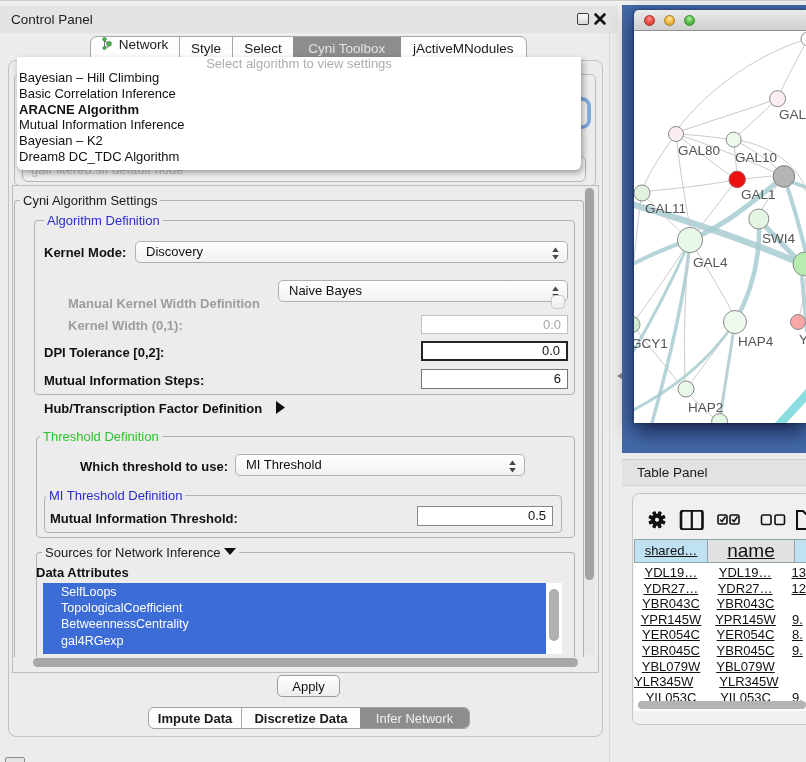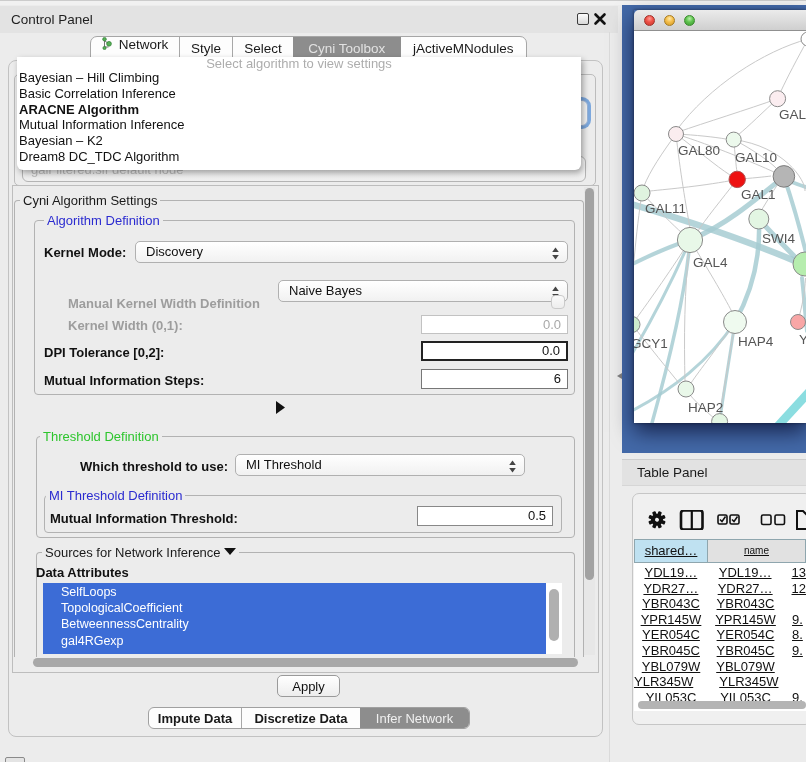--- a/index.html
+++ b/index.html
@@ -102,20 +102,21 @@
 
   <div class="abs lbl bold gray" style="left:44px;top:318px;">Kernel Width (0,1):</div>
   <div class="tfield" style="left:421px;top:315px;width:147px;height:19px;color:#a8a8a8;line-height:17px;">0.0</div>
 
   <div class="abs lbl bold" style="left:44px;top:345px;">DPI Tolerance [0,2]:</div>
   <div class="tfield" style="left:421px;top:341px;width:147px;height:20px;border:2px solid #222;line-height:16px;">0.0</div>
 
   <div class="abs lbl bold" style="left:44px;top:373px;">Mutual Information Steps:</div>
   <div class="tfield" style="left:421px;top:369px;width:147px;height:20px;border:1px solid #777;line-height:18px;">6</div>
 
+  <div class="abs lbl bold" style="left:44px;top:401px;">Hub/Transcription Factor Definition</div>
   <svg class="abs" style="left:275px;top:401px;" width="11" height="13" viewBox="0 0 11 13">
       <path d="M1 0 L10 6.5 L1 13 Z" fill="#111"></path>
     </svg>
 
   <div class="groupbox" style="left:36px;top:436px;width:537px;height:100px;"></div>
   <div class="grouptitle" style="left:40px;top:429px;color:#2dc52d;">Threshold Definition</div>
 
   <div class="abs lbl bold" style="left:80px;top:459px;">Which threshold to use:</div>
   <div class="combo" style="left:235px;top:454px;width:290px;height:22px;">MI Threshold
     <span class="carets">
@@ -287,21 +288,21 @@
       <rect x="116.5" y="5" width="9.5" height="9.5" rx="1.5"></rect>
       <rect x="130" y="5" width="9.5" height="9.5" rx="1.5"></rect>
     </g>
 
     <path d="M152 1 L158 1 L162 5 L162 19 L152 19 Z" fill="none" stroke="#111" stroke-width="2"></path>
   </svg>
 
   <div class="abs" style="left:634px;top:539px;width:172px;height:172px;background:#fff;overflow:hidden;font-size:12.8px;color:#111;text-decoration:underline;">
     <div style="display:flex;height:24px;border-top:1px solid #8fa6ae;border-bottom:1px solid #8fa6ae;box-sizing:border-box;">
       <div style="width:74px;background:#bfe1f1;border-left:1px solid #8fa6ae;border-right:1px solid #8fa6ae;text-align:center;line-height:22px;box-sizing:border-box;font-size:13px;">shared…</div>
-      <div style="width:98px;background:#e1e1e1;border-right:1px solid #8fa6ae;text-align:center;line-height:22px;box-sizing:border-box;font-size:10px;">name</div>
+      <div style="width:87px;background:#e1e1e1;border-right:1px solid #8fa6ae;text-align:center;line-height:22px;box-sizing:border-box;font-size:19px;">name</div>
       <div style="flex:1;background:#bfe1f1;box-sizing:border-box;"></div>
     </div>
     <div style="line-height:15.6px;font-size:13px;padding-top:2px;">
       <div style="display:flex;">
           <div style="width:74px;text-align:center;">YDL19…</div>
           <div style="width:75px;text-align:center;">YDL19…</div>
           <div style="flex:1;padding-left:9px;">13</div>
         </div>
       <div style="display:flex;">
           <div style="width:74px;text-align:center;">YDR27…</div>

